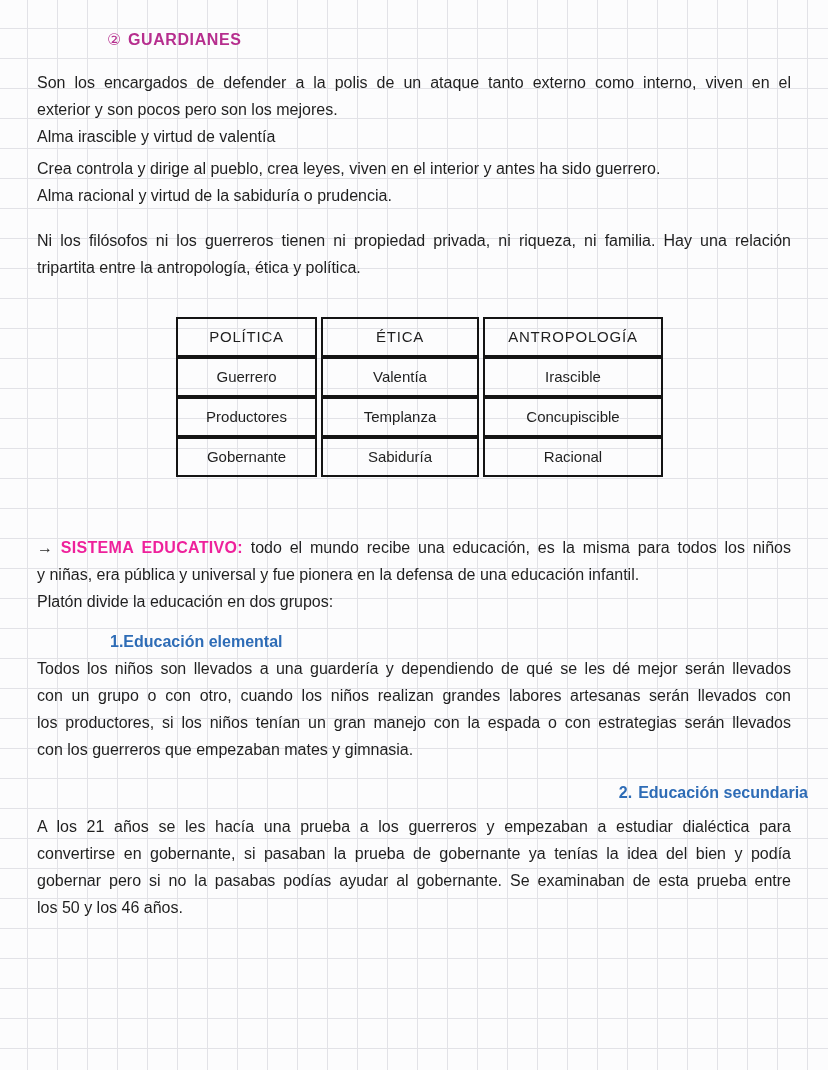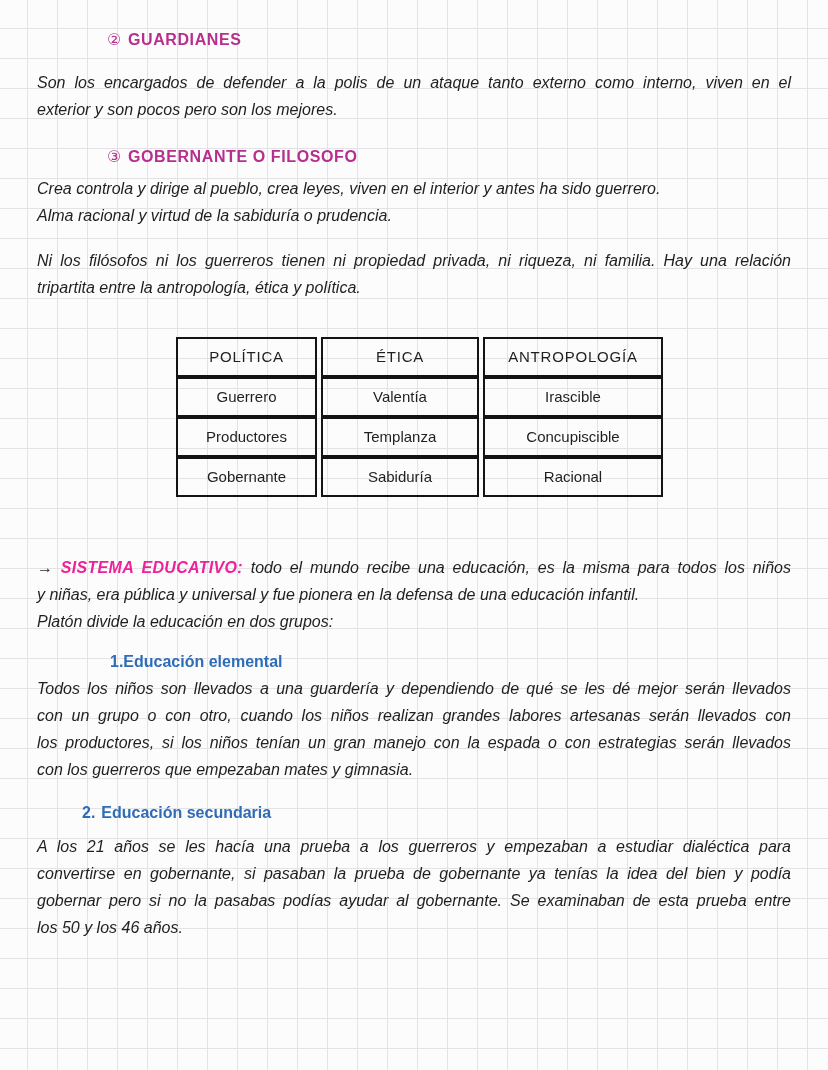--- a/index.html
+++ b/index.html
@@ -23,36 +23,36 @@
   }
   .heading {
     margin-left: 70px;
     color: var(--heading-pink, #b62e8e);
     font-weight: bold;
     letter-spacing: 0.6px;
     line-height: 27px;
   }
   .heading .circled-number { margin-right: 6px; font-weight: normal; }
   .para { width: 754px; }
-  .line { line-height: 27px; text-align: left; font-style: italic; }
+  .line { line-height: 27px; text-align: left; }
   .line.j { text-align: justify; text-align-last: justify; }
   .mt4  { margin-top: 4px; }
   .mt5  { margin-top: 5px; }
   .mt7  { margin-top: 7px; }
   .mt13 { margin-top: 13px; }
   .mt16 { margin-top: 16px; }
   .mt20 { margin-top: 20px; }
   .mt34 { margin-top: 18px; }
   .mt57 { margin-top: 57px; }
   .arrow { color: #2a2a2a; }
   .pink-label { color: var(--hot-pink, #ee219b); font-weight: bold; letter-spacing: 0.3px; }
   .edu-item { color: var(--blue, #2e6cb6); font-weight: bold; line-height: 27px; }
   .edu-item-1 { margin-left: 73px; }
   .edu-item-1 .item-label { margin-left: 0; }
-  .edu-item-2 { margin-left: 45px; }
+  .edu-item-2 { margin-left: 34px; text-align: right; }
   .edu-item-2 .item-label { margin-left: 6px; }
   table.tri-table {
     margin: 36px 0 0 135px;
     border-collapse: separate;
     border-spacing: 4px 0;
     font-size: 15px;
     line-height: 18px;
   }
   table.tri-table th, table.tri-table td {
     border: 2px solid var(--table-border, #141414);
@@ -73,25 +73,23 @@
 
 <div class="sheet" style="--paper: #fcfcfd; --grid: #e2e2e7; --ink: #1f1f1f; --heading-pink: #b62e8e; --hot-pink: #ee219b; --blue: #2e6cb6; --table-border: #141414;">
 
   <div class="heading mt4">
     <span class="circled-number">②</span><span>GUARDIANES</span>
   </div>
 
   <div class="para mt16">
       <div class="line j">Son los encargados de defender a la polis de un ataque tanto externo como interno, viven en el</div>
       <div class="line">exterior y son pocos pero son los mejores.</div>
+      <div class="line">Alma irascible y virtud de valentía</div>
     </div>
 
-  <div class="heading mt20">
-    <span class="circled-number">③</span><span>GOBERNANTE O FILOSOFO</span>
-  </div>
 
   <div class="para mt5">
       <div class="line">Crea controla y dirige al pueblo, crea leyes, viven en el interior y antes ha sido guerrero.</div>
       <div class="line">Alma racional y virtud de la sabiduría o prudencia.</div>
     </div>
 
   <div class="para mt34">
       <div class="line j">Ni los filósofos ni los guerreros tienen ni propiedad privada, ni riqueza, ni familia. Hay una relación</div>
       <div class="line">tripartita entre la antropología, ética y política.</div>
     </div>

